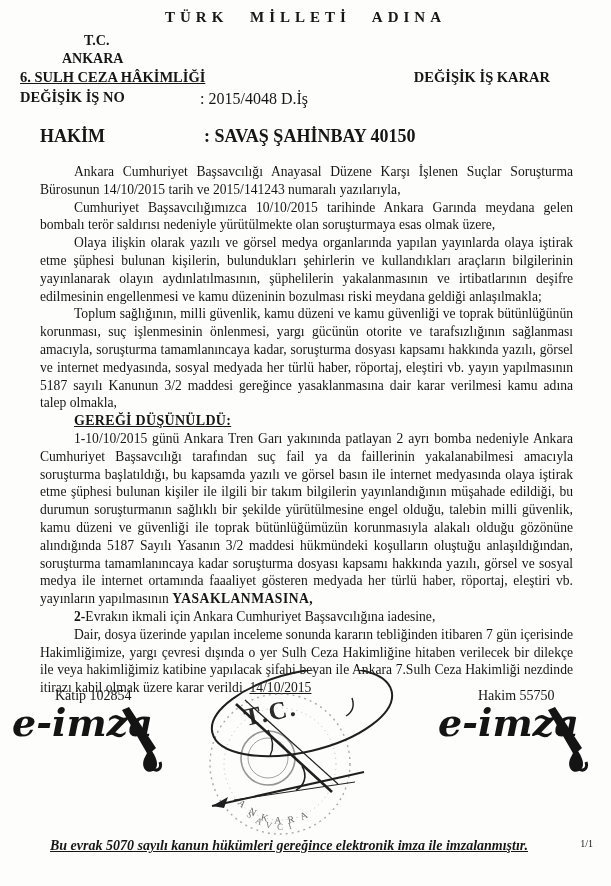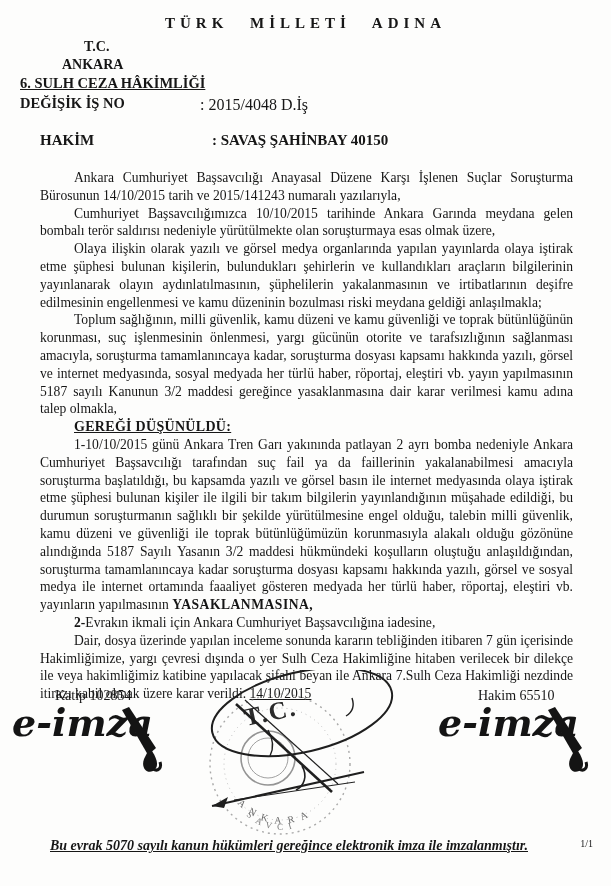--- a/index.html
+++ b/index.html
@@ -7,42 +7,42 @@
     position:relative;
     width:611px; height:886px;
     margin:0 auto;
     background:#fdfdfc;
     font-family:"Liberation Serif","DejaVu Serif",serif;
     color:#161616;
     overflow:hidden;
     box-shadow:0 0 4px rgba(0,0,0,.25);
   }
   .doc-title {
-    padding-top:15px;
+    padding-top:9px;
     text-align:center;
     font-weight:bold;
     font-size:15px;
     letter-spacing:5px;
     word-spacing:13px;
   }
   .hdr-tc   { margin:7px 0 0 84px; font-weight:bold; font-size:14px; }
   .hdr-city { margin:2px 0 0 62px; font-weight:bold; font-size:14px; }
   .court-row {
     display:flex; justify-content:space-between;
     margin:2px 61px 0 20px;
     font-weight:bold; font-size:14.5px;
   }
   .court-name { text-decoration:underline; }
   .isno-row { position:relative; margin:3px 0 0 20px; height:19px;
               font-weight:bold; font-size:14.5px; }
   .isno-value { position:absolute; left:180px; top:1px; font-weight:normal; font-size:16px; }
   .officials { margin-top:18px; }
   .off-row { position:relative; margin-left:40px; height:19px;
-             font-weight:bold; font-size:15px; }
-  .off-value { position:absolute; left:172px; top:0; }
+             font-weight:bold; font-size:18px; }
+  .off-value { position:absolute; left:164px; top:0; }
   .body-text { margin:18px 38px 0 40px; }
   .body-text p {
     margin:0;
     text-indent:34px;
     text-align:justify;
     font-size:13.6px;
     line-height:17.8px;
   }
   .geregi-head {
     font-weight:bold;
@@ -78,20 +78,21 @@
 <body>
 
 <div class="page">
 
   <div class="doc-title">TÜRK MİLLETİ ADINA</div>
   <div class="hdr-tc">T.C.</div>
   <div class="hdr-city">ANKARA</div>
 
   <div class="court-row">
     <span class="court-name">6. SULH CEZA HÂKİMLİĞİ</span>
+    <span>DEĞİŞİK İŞ KARAR</span>
   </div>
 
   <div class="isno-row">
     <span>DEĞİŞİK İŞ NO</span>
     <span class="isno-value">: 2015/4048 D.İş</span>
   </div>
 
   <div class="officials">
     <div class="off-row">
       <span>HAKİM</span>
@@ -118,21 +119,21 @@
         <text x="2" y="36" font-family="DejaVu Serif, Liberation Serif, serif" font-size="38" font-style="italic" font-weight="bold" fill="#141414">e-imza</text>
         <g fill="#141414" stroke="#141414">
           <polygon points="112,10 119,7 146,48 138,55" stroke="none"></polygon>
           <path d="M142,51 c6,9 7,17 1,20 c-7,3 -12,-4 -9,-12 l4,-8 z" stroke="none"></path>
           <path d="M143,69 c5,3 9,-1 7,-7" fill="none" stroke-width="3"></path>
         </g>
       </svg>
     </div>
 
     <div class="sig-right">
-      <div class="sig-label">Hakim 65510</div>
+      <div class="sig-label">Hakim 55750</div>
       <svg class="esig" width="160" height="92" viewBox="0 0 160 92">
         <text x="2" y="36" font-family="DejaVu Serif, Liberation Serif, serif" font-size="38" font-style="italic" font-weight="bold" fill="#141414">e-imza</text>
         <g fill="#141414" stroke="#141414">
           <polygon points="112,10 119,7 146,48 138,55" stroke="none"></polygon>
           <path d="M142,51 c6,9 7,17 1,20 c-7,3 -12,-4 -9,-12 l4,-8 z" stroke="none"></path>
           <path d="M143,69 c5,3 9,-1 7,-7" fill="none" stroke-width="3"></path>
         </g>
       </svg>
     </div>
 

